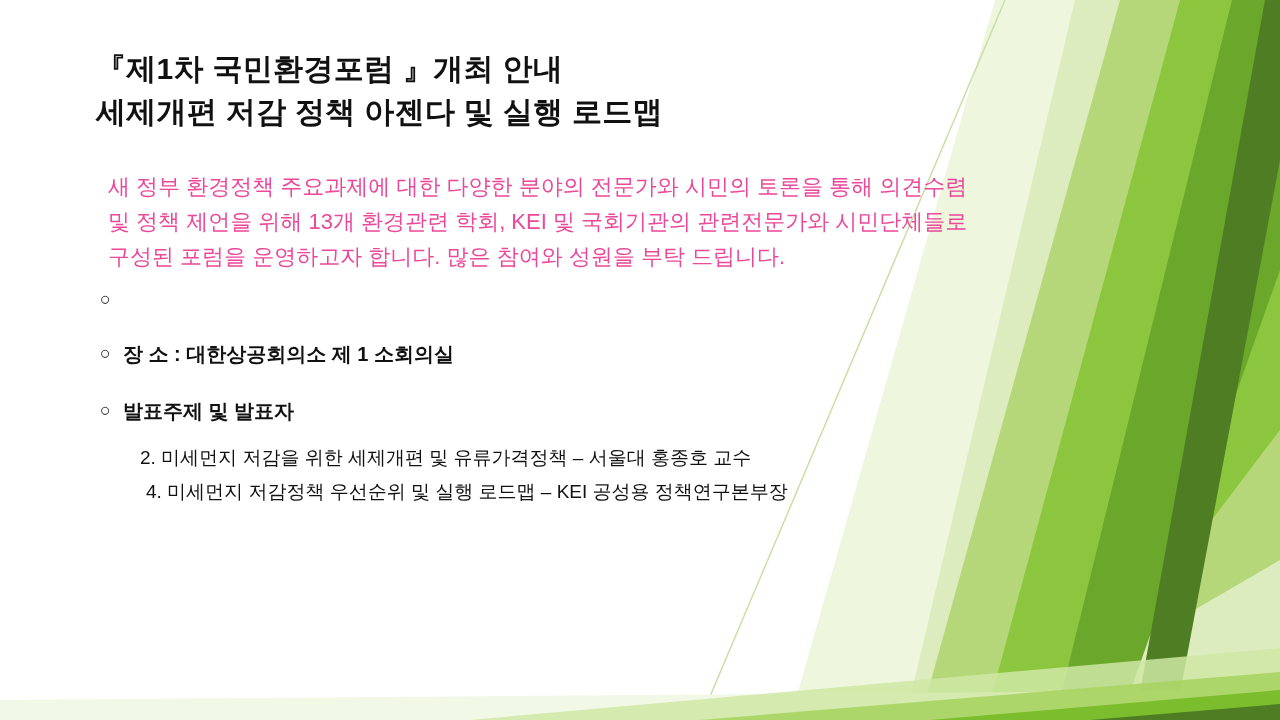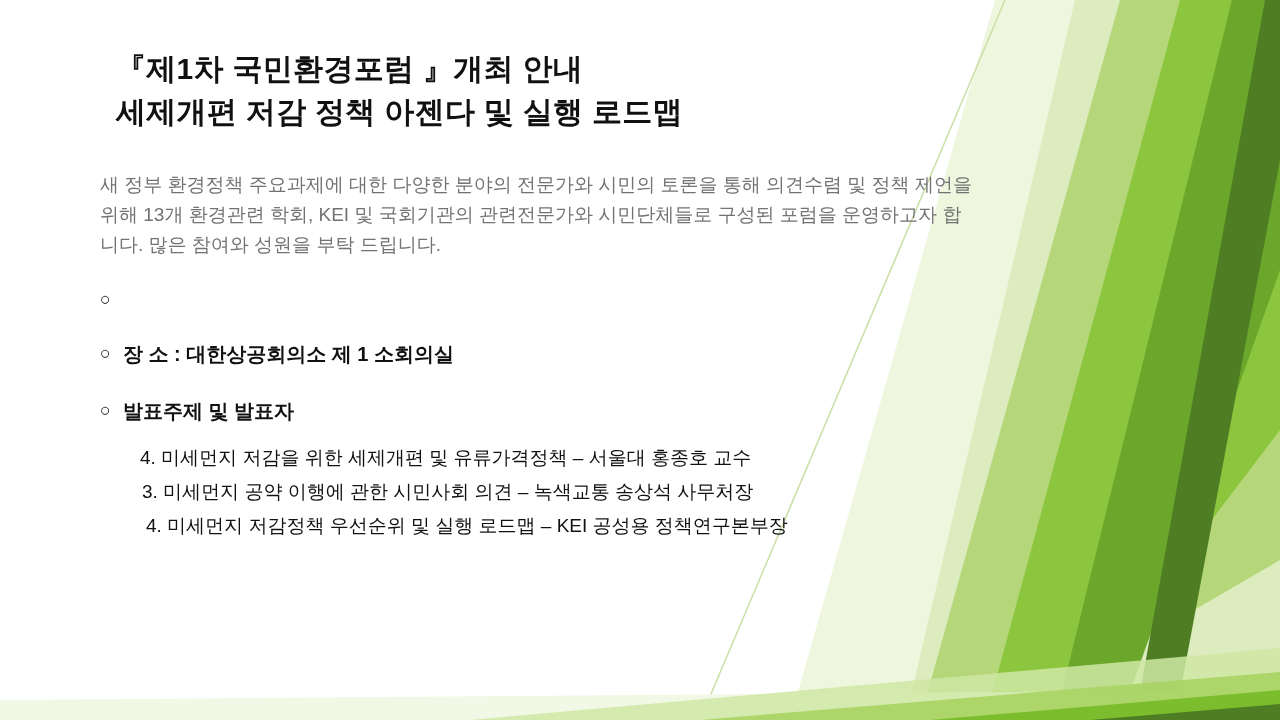--- a/index.html
+++ b/index.html
@@ -52,31 +52,30 @@
     top: 48px;
     width: 880px;
   }
   .title-line {
     font-size: 30px;
     font-weight: bold;
     line-height: 1.42;
     letter-spacing: 0.3px;
     color: #111111;
     white-space: pre;
-    margin-left: 20px;
   }
 
   .intro {
     position: absolute;
-    left: 100px;
+    left: 108px;
     top: 170px;
     width: 880px;
-    font-size: 19px;
+    font-size: 22px;
     line-height: 1.58;
-    color: #737373;
+    color: #ec4899;
   }
   .intro p {
     margin: 0;
   }
 
   .detail-list {
     position: absolute;
     left: 100px;
     top: 286px;
     width: 880px;
@@ -165,19 +164,18 @@
         <span class="bullet-circle">○</span>
         <span class="detail-text">장 소 : 대한상공회의소 제 1 소회의실</span>
       </div>
       <div class="detail-row">
         <span class="bullet-circle">○</span>
         <span class="detail-text">발표주제 및 발표자</span>
       </div>
     </div>
 
     <div class="speakers">
-      <div class="speaker-item second">4. 미세먼지 저감을 위한 세제개편 및 유류가격정책 – 서울대 홍종호 교수</div>
-      <div class="speaker-item third">3. 미세먼지 공약 이행에 관한 시민사회 의견 – 녹색교통 송상석 사무처장</div>
+      <div class="speaker-item second">2. 미세먼지 저감을 위한 세제개편 및 유류가격정책 – 서울대 홍종호 교수</div>
       <div class="speaker-item fourth">4. 미세먼지 저감정책 우선순위 및 실행 로드맵 – KEI 공성용 정책연구본부장</div>
     </div>
 
   </div>
 </div>
 
 </body></html>

